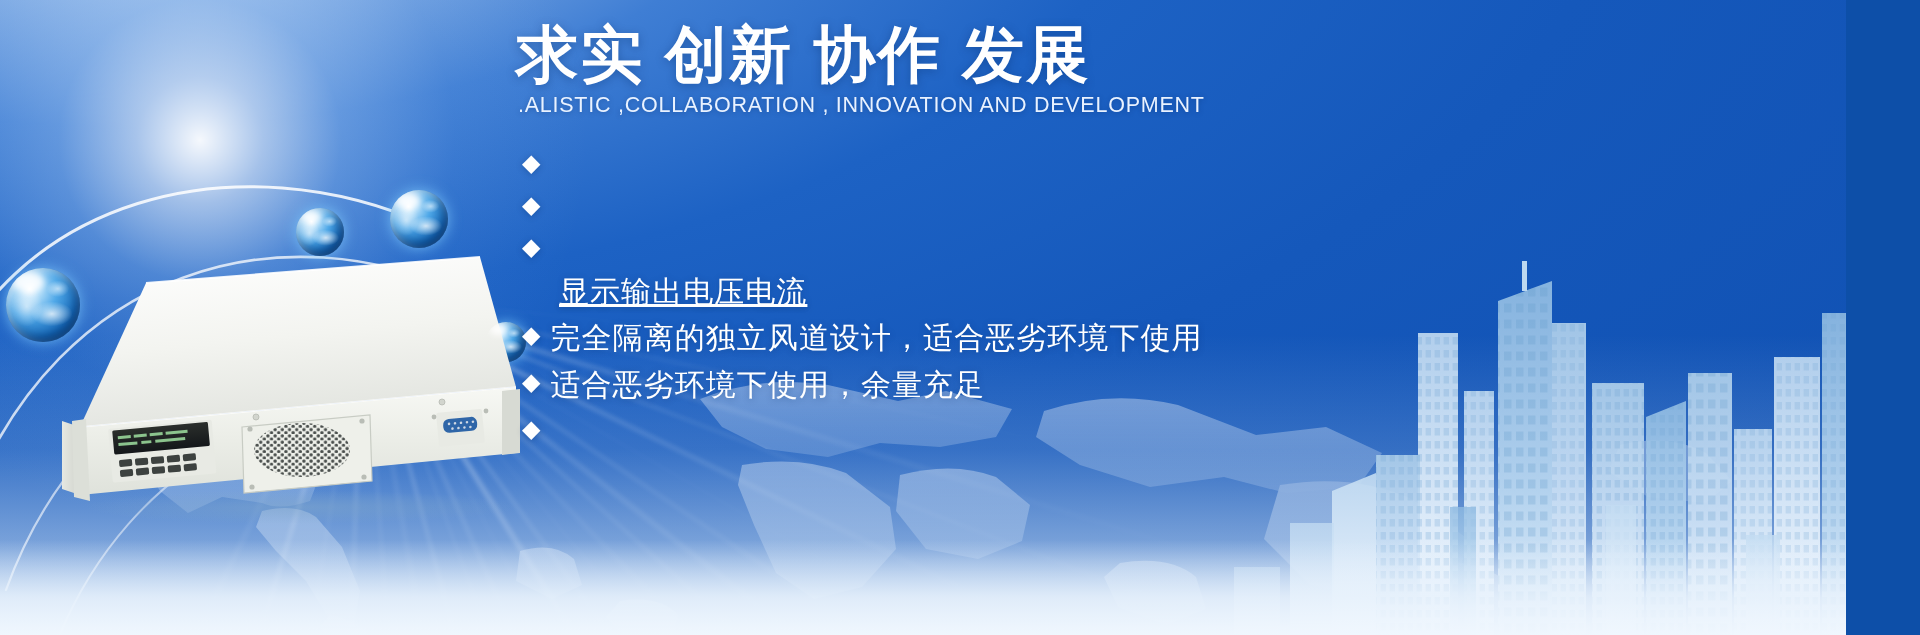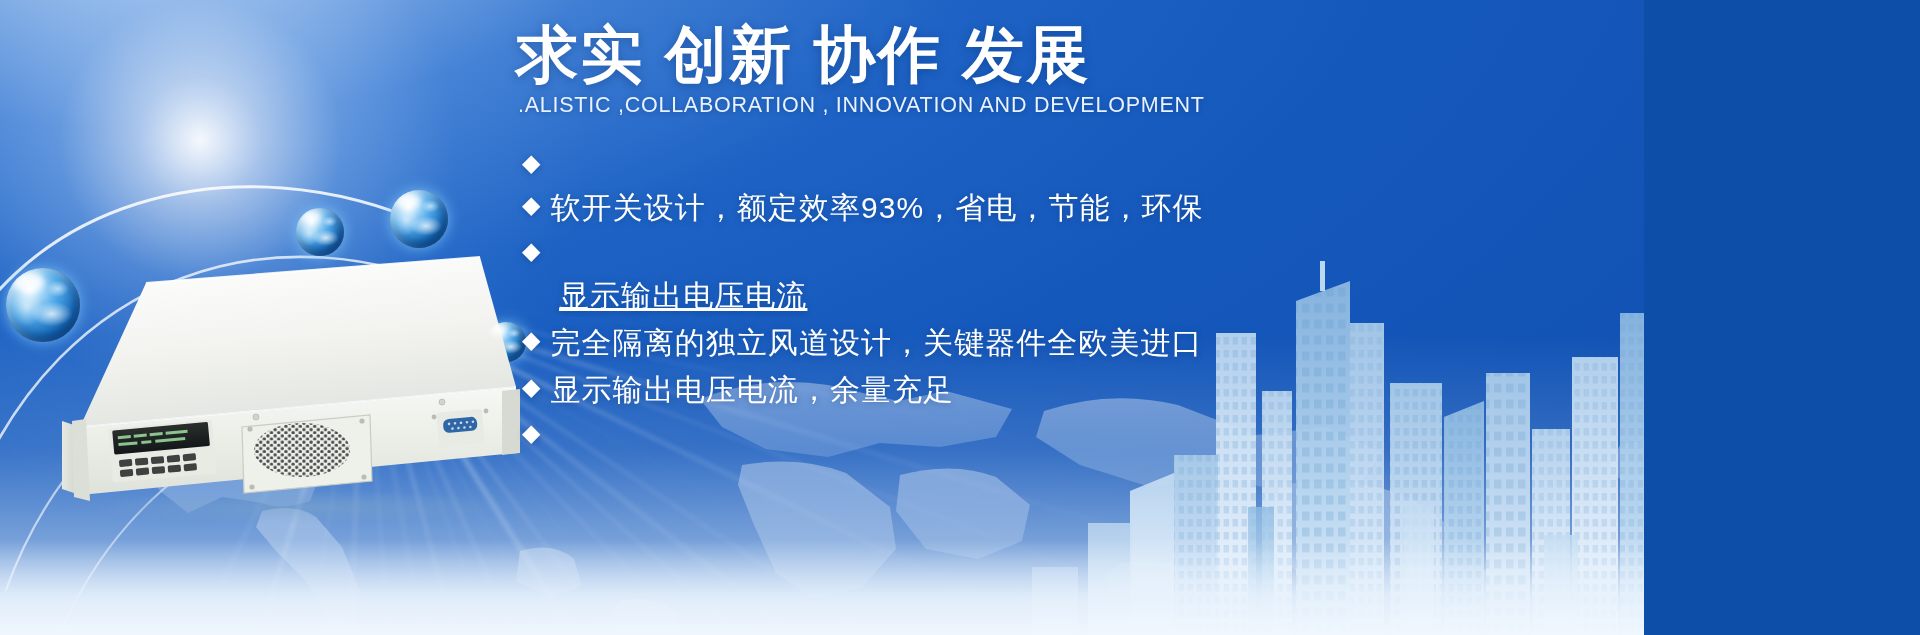--- a/index.html
+++ b/index.html
@@ -1,20 +1,20 @@
 <!DOCTYPE html>
 <html lang="zh"><head>
 <meta charset="utf-8">
 <title>Banner</title>
 <style>
   html,body{margin:0;padding:0;background:#0d4fa8;}
   *{box-sizing:border-box;}
   #stage{
     position:relative;
-    width:1644px;height:635px;
+    width:1846px;height:635px;
     overflow:hidden;
     font-family:"Liberation Sans","DejaVu Sans",sans-serif;
     background:
       radial-gradient(115% 150% at 7% -25%, #ffffff 0%, #dce9fa 6%, #8fb6e8 14%, #3f7ed4 30%, #1d62c4 48%, #1558bb 70%, #1152b4 100%);
   }
 
   
   .rays{position:absolute;left:-260px;top:-330px;width:1250px;height:1250px;
         pointer-events:none;opacity:.85;}
   .ray{position:absolute;left:50%;top:50%;transform-origin:0 0;
@@ -333,35 +333,34 @@
 
   <div class="copy">
     <h1 class="headline">求实 创新 协作 发展</h1>
     <div class="subline">.ALISTIC ,COLLABORATION , INNOVATION AND DEVELOPMENT</div>
     <ul class="bullets" id="bullet-list">
         <li>
           <span class="dia">◆</span>
         </li>
         <li>
           <span class="dia">◆</span>
-          <span class="bt">软开关设计，额定效率93%，省电，节能，环保</span>
         </li>
         <li>
           <span class="dia">◆</span>
         </li>
         <li class="cont">
           <span class="bt">显示输出电压电流</span>
         </li>
         <li>
           <span class="dia">◆</span>
-          <span class="bt">完全隔离的独立风道设计，关键器件全欧美进口</span>
-        </li>
-        <li>
-          <span class="dia">◆</span>
-          <span class="bt">显示输出电压电流，余量充足</span>
+          <span class="bt">完全隔离的独立风道设计，适合恶劣环境下使用</span>
+        </li>
+        <li>
+          <span class="dia">◆</span>
+          <span class="bt">适合恶劣环境下使用，余量充足</span>
         </li>
         <li>
           <span class="dia">◆</span>
         </li>
       </ul>
   </div>
 
 </div>
 
 </body></html>

